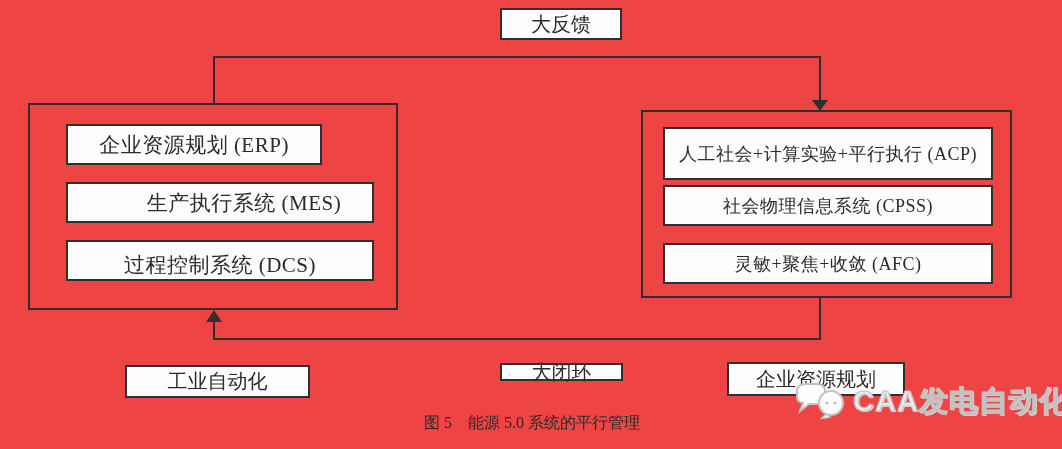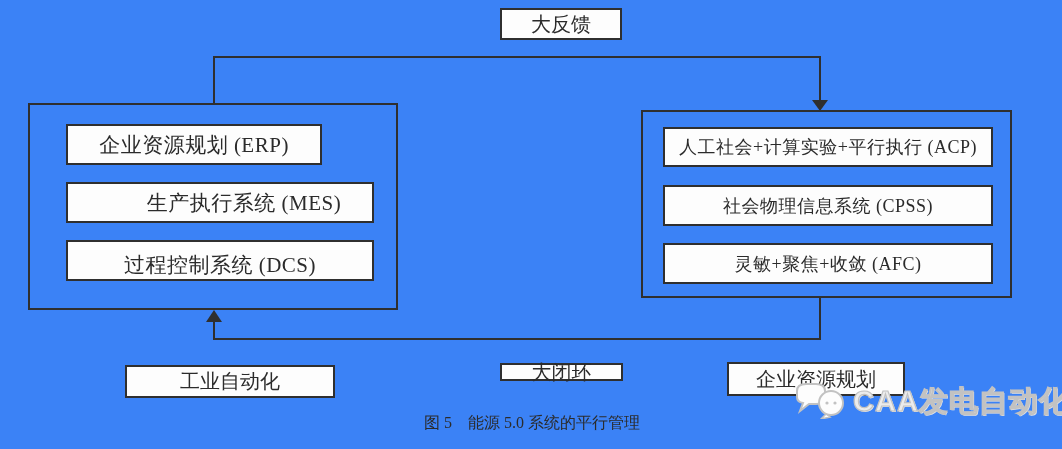--- a/index.html
+++ b/index.html
@@ -1,20 +1,20 @@
 <!DOCTYPE html>
 <html><head>
 <meta charset="utf-8">
 <style>
   html, body { margin: 0; padding: 0; background: #ffffff; }
   .canvas {
     position: relative;
     width: 1062px;
     height: 449px;
-    background: #3b82f6;
+    background: #ef4444;
     font-family: "Liberation Serif", "DejaVu Serif", serif;
     color: #2b2b2b;
     overflow: hidden;
   }
   .box {
     position: absolute;
     border: 2px solid #2f2f2f;
     background: #fdfdfd;
     display: flex;
     align-items: center;
@@ -84,36 +84,36 @@
     <span>企业资源规划 (ERP)</span>
   </div>
   <div class="box inner-box" style="left:66px; top:182px; width:308px; height:41px;padding-left:48px;">
     <span>生产执行系统 (MES)</span>
   </div>
   <div class="box inner-box" style="left:66px; top:240px; width:308px; height:41px;align-items:flex-end;">
     <span>过程控制系统 (DCS)</span>
   </div>
 
   <div class="box group-box" style="left:641px; top:110px; width:371px; height:188px;"></div>
-  <div class="box inner-box right" style="left:663px; top:127px; width:330px; height:40px;align-items:center;">
+  <div class="box inner-box right" style="left:663px; top:127px; width:330px; height:53px;align-items:center;">
     <span>人工社会+计算实验+平行执行 (ACP)</span>
   </div>
   <div class="box inner-box right" style="left:663px; top:185px; width:330px; height:41px;">
     <span>社会物理信息系统 (CPSS)</span>
   </div>
   <div class="box inner-box right" style="left:663px; top:243px; width:330px; height:41px;">
     <span>灵敏+聚焦+收敛 (AFC)</span>
   </div>
 
   <div class="vline" style="left:819px; top:298px; width:2px; height:42px;"></div>
   <div class="hline" style="left:213px; top:338px; width:608px; height:2px;"></div>
   <div class="vline" style="left:213px; top:321px; width:2px; height:19px;"></div>
   <div class="arrow arrow-up" style="left:206px; top:310px;"></div>
 
-  <div class="box label-box" style="left:125px; top:365px; width:210px; height:33px;">
+  <div class="box label-box" style="left:125px; top:365px; width:185px; height:33px;">
     <span>工业自动化</span>
   </div>
   <div class="box label-box" style="left:500px; top:363px; width:123px; height:18px;">
     <span>大闭环</span>
   </div>
   <div class="box label-box" style="left:727px; top:362px; width:178px; height:34px;">
     <span>企业资源规划</span>
   </div>
 
   <div class="caption">图 5　能源 5.0 系统的平行管理</div>

